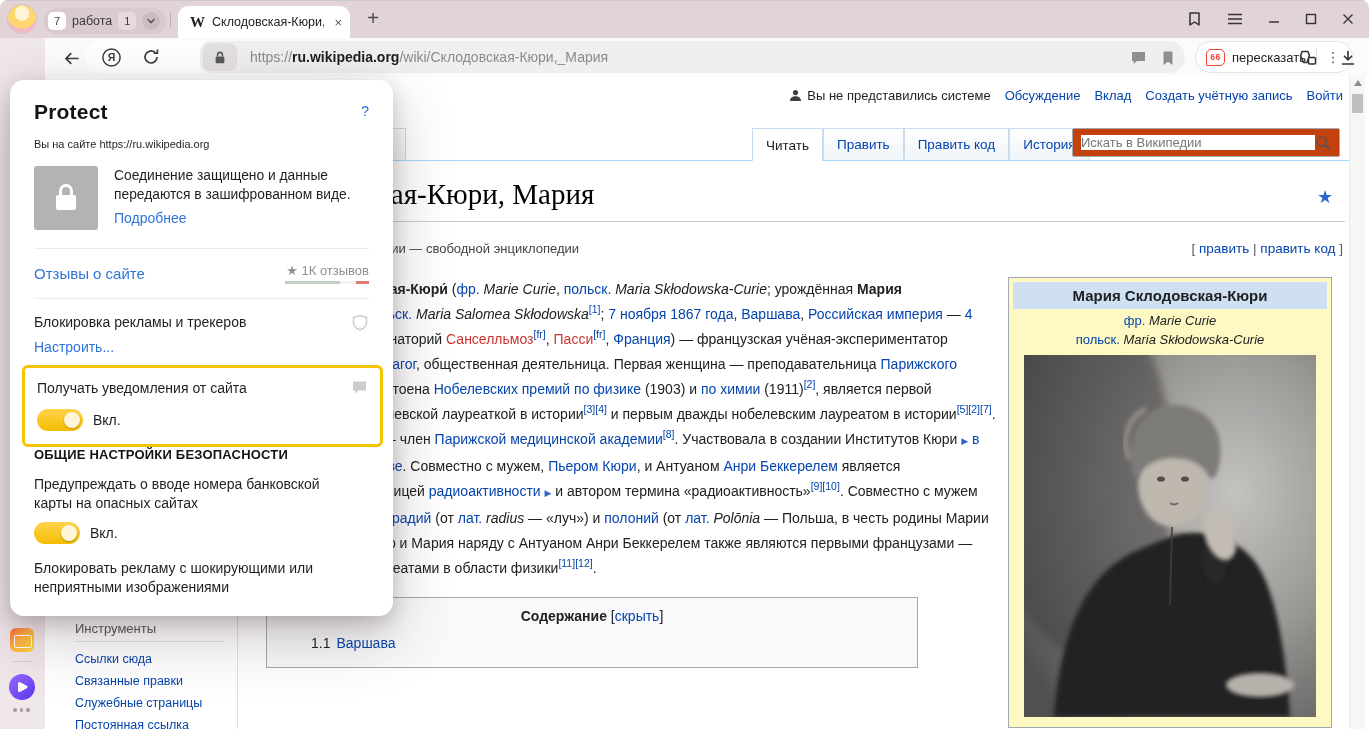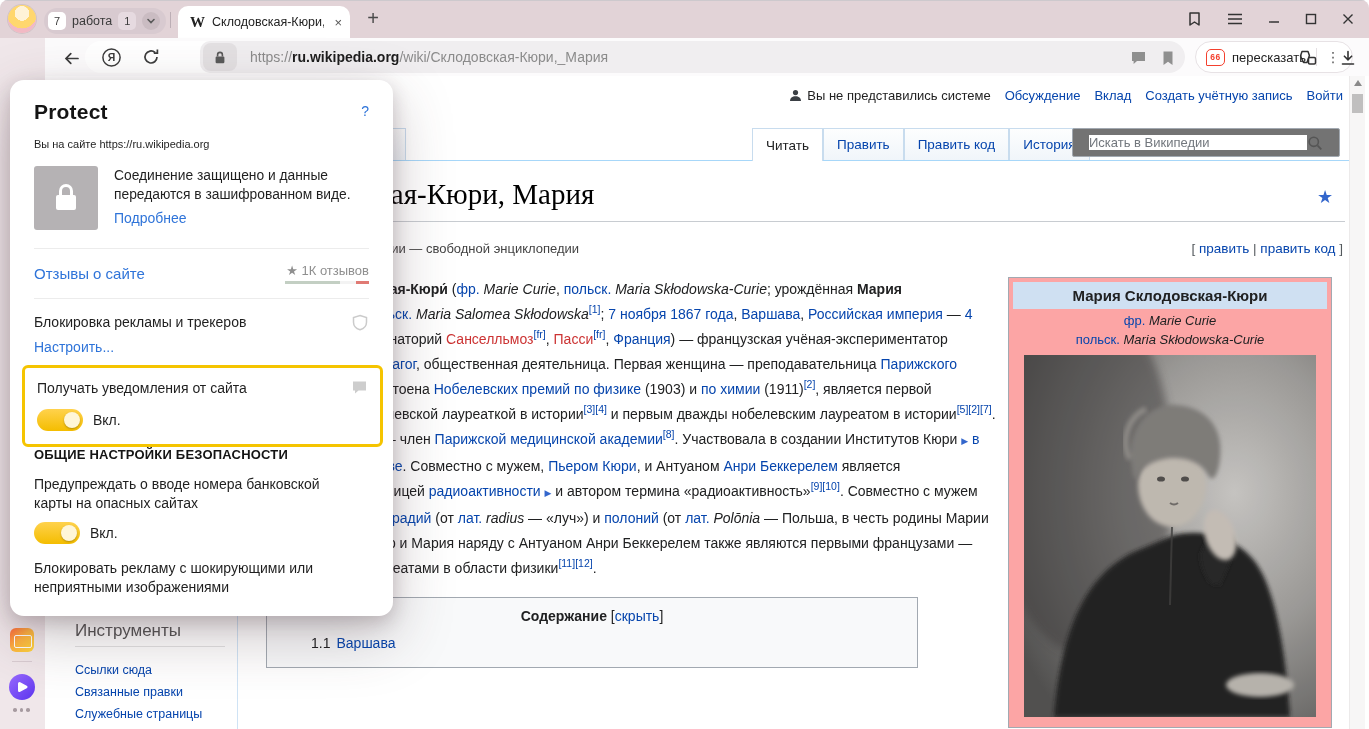--- a/index.html
+++ b/index.html
@@ -51,21 +51,21 @@
   .content-border { position:absolute; left:192px; top:84px; bottom:0; width:1px; background:#cfe3f5; }
   .personal { position:absolute; top:12px; right:6px; display:flex; align-items:center; gap:14px; font-size:13px; }
   .personal .notice { color:#222; display:flex; align-items:center; gap:5px; }
   .wl { color:#0645ad; cursor:pointer; text-decoration:none; }
   .tabs-line { position:absolute; left:0; top:84px; width:1304px; height:1px; background:#a7d7f9; }
   .vtab { position:absolute; top:52px; height:32px; display:flex; align-items:center; padding:0 13px; font-size:13.5px; color:#0645ad;
           background:linear-gradient(#fdfefe,#f0f5fa); border:1px solid #c8dcee; border-bottom:none; white-space:nowrap; }
   .vtab.active { top:52px; height:33px; background:#fff; color:#202122; z-index:2; }
   .rtabs { position:absolute; left:707px; top:0; display:flex; }
   .rtabs .vtab { position:relative; top:auto; margin-top:52px; }
-  .searchbox { position:absolute; left:1027px; top:52px; width:268px; height:29px; border:1px solid #a2a9b1; border-radius:2px; background:#737373; display:flex; align-items:center; padding:0 16px; }
+  .searchbox { position:absolute; left:1027px; top:52px; width:268px; height:29px; border:1px solid #a2a9b1; border-radius:2px; background:#c2410c; display:flex; align-items:center; padding:0 8px; }
   .searchbox input { border:none; outline:none; flex:1; font-size:13px; color:#222; font-family:"Liberation Sans",sans-serif; }
   .searchbox input::placeholder { color:#72777d; }
 
   .ptitle { position:absolute; left:215px; top:102px; width:1085px; font-family:"Liberation Serif",serif; font-size:29px; color:#000; border-bottom:1px solid #c8ccd1; padding-bottom:10px; }
   .fav-star { position:absolute; left:1272px; top:110px; color:#36c; font-size:18px; }
   .tagline { position:absolute; left:215px; top:165px; font-size:13px; color:#444; }
   .editrow { position:absolute; top:165px; right:6px; font-size:13.5px; color:#54595d; }
   .article-col { position:absolute; left:221px; top:201px; width:730px; }
   .lead { font-size:14px; line-height:25px; color:#202122; }
   .sg-b { font-weight:bold; }
@@ -74,27 +74,27 @@
   .sg-i { font-style:italic; }
   .sg-s { color:#0645ad; font-size:10.5px; vertical-align:super; line-height:0; }
   .sg-a { color:#36c; font-size:9px; }
   .toc { margin-top:16px; width:652px; border:1px solid #a2a9b1; background:#f8f9fa; padding:10px 0 12px; font-size:14px; }
   .toc-title { text-align:center; margin-bottom:8px; color:#202122; }
   .toc-title b { font-size:14px; }
   .toc-row { padding-left:14px; line-height:23px; color:#202122; }
   .toc-row.ind { padding-left:44px; }
   .toc-row .num { color:#202122; margin-right:6px; }
 
-  .infobox { position:absolute; left:963px; top:201px; width:324px; border:1px solid #a2a9b1; background:#fca5a5; padding:4px 4px 10px; }
+  .infobox { position:absolute; left:963px; top:201px; width:324px; border:1px solid #a2a9b1; background:#fef9c3; padding:4px 4px 10px; }
   .ib-title { background:#cfe0f2; font-weight:bold; font-size:15px; color:#202122; text-align:center; padding:5px 2px; }
   .ib-sub { text-align:center; font-size:13px; margin-top:4px; color:#202122; }
   .portrait { display:block; margin:8px auto 0; }
 
   .sidetools { position:absolute; left:30px; top:545px; width:150px; }
-  .st-head { font-size:17px; color:#555; padding-bottom:5px; border-bottom:1px solid #e3e3e3; margin-bottom:12px; }
+  .st-head { font-size:13px; color:#555; padding-bottom:5px; border-bottom:1px solid #e3e3e3; margin-bottom:6px; }
   .st-link { font-size:12.5px; color:#0645ad; line-height:22px; cursor:pointer; }
 
   .scrollbar { position:absolute; left:1349px; top:76px; width:16px; height:653px; background:#f7f6f6; border-left:1px solid #eceaea; z-index:45; }
   .sb-up { position:absolute; top:4px; left:4px; width:0; height:0; border-left:4px solid transparent; border-right:4px solid transparent; border-bottom:6px solid #8a8a8a; }
   .sb-thumb { position:absolute; top:18px; left:2px; width:11px; height:19px; background:#c0bfbf; }
 
   
   .popup { position:absolute; left:10px; top:80px; width:383px; height:536px; background:#fff; border-radius:14px;
            box-shadow:0 6px 18px rgba(70,45,55,.22), 0 20px 60px rgba(70,45,55,.28); z-index:100; padding:20px 24px 0; overflow:hidden; }
   .popup:before { content:''; position:absolute; left:158px; top:-6px; width:14px; height:14px; background:#fff; transform:rotate(45deg); border-radius:2px; }

